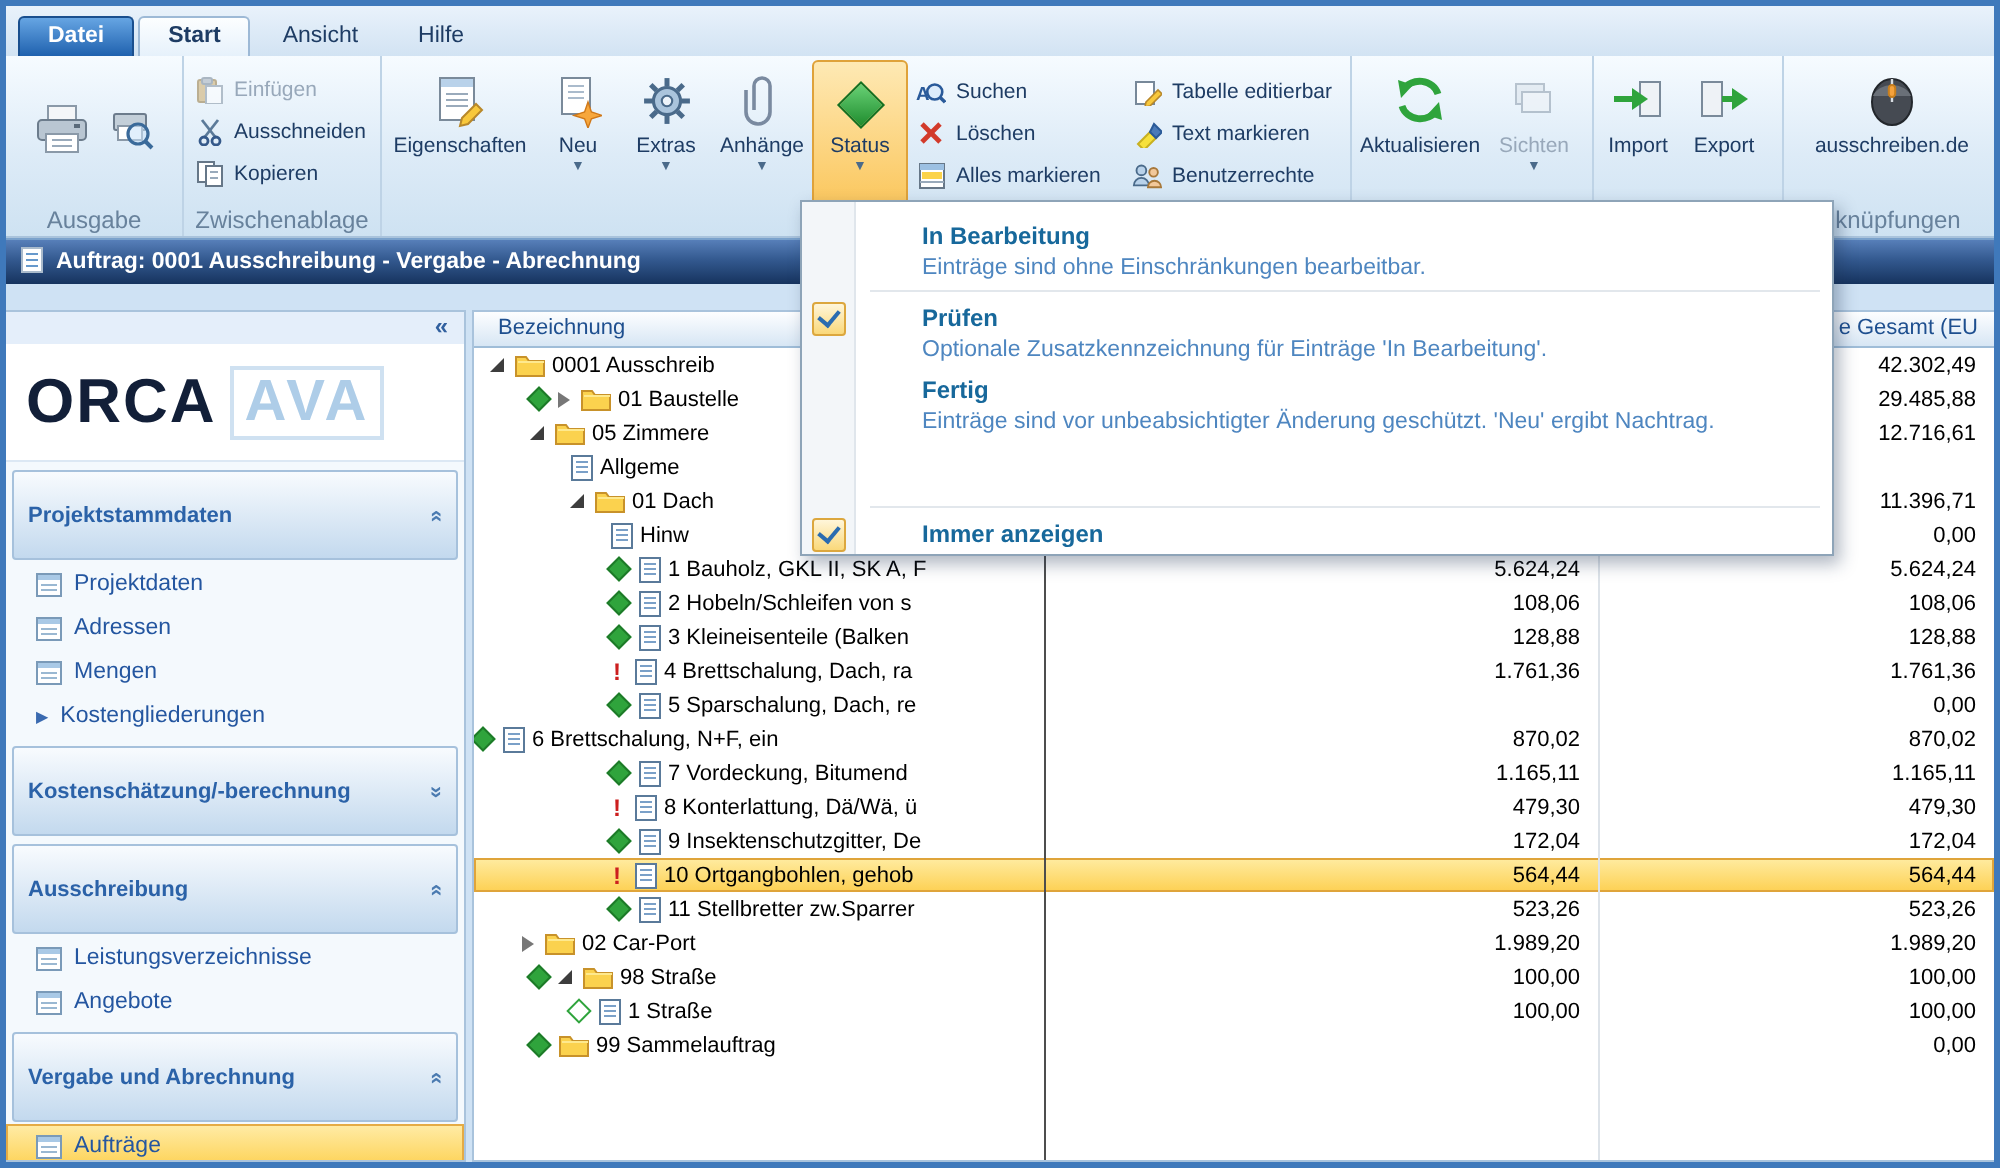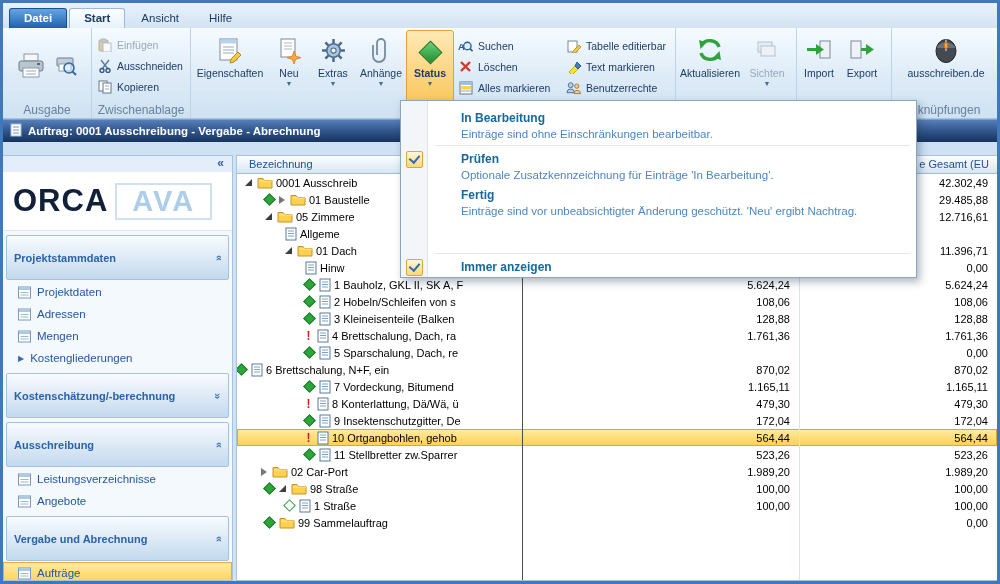--- a/index.html
+++ b/index.html
@@ -21,39 +21,39 @@
   .iconbtn{display:flex;align-items:center;justify-content:center;padding:2px 4px;border-radius:3px;}
   .gb-ausgabe{align-items:center;gap:2px;justify-content:center;}
   .srow{display:flex;align-items:center;gap:5px;height:21px;padding:0 4px;font-size:10.5px;white-space:nowrap;border-radius:2px;}
   .srow.disabled{color:#98a8ba;}
   .srow.disabled svg{opacity:.5;}
   .sicon{width:15px;display:inline-flex;justify-content:center;flex:none;}
   .bigbtn{display:flex;flex-direction:column;align-items:center;justify-content:flex-start;padding-top:2px;
           font-size:10.5px;text-align:center;border-radius:3px;line-height:11px;}
   .bigbtn .bicon{height:36px;display:flex;align-items:center;justify-content:center;}
   .bigbtn .caret{font-size:7px;color:#4a6a8a;line-height:8px;margin-top:1px;}
-  .bigbtn.pressed{background:linear-gradient(#fee9b4,#fbc75e);border:1px solid #dfa23a;padding-top:1px;font-weight:bold;}
+  .bigbtn.pressed{background:linear-gradient(#fee9b4,#fbc75e);border:1px solid #dfa23a;padding-top:1px;}
   .bigbtn.disabled{color:#98a8ba;}
   .scol{display:flex;flex-direction:column;justify-content:flex-start;padding-top:5px;}
   .status-diamond{width:15px;height:15px;background:linear-gradient(135deg,#69d276,#1f8c2e);
                   border:1px solid #157022;transform:rotate(45deg);margin:4px 0 0;}
   
   .titlebar{height:22px;flex:none;display:flex;align-items:center;gap:6px;padding-left:7px;color:#fff;
             font-size:11.5px;font-weight:bold;background:linear-gradient(#577fb9 0%,#33598f 45%,#16335e 100%);
             border-top:1px solid #7ba2cc;}
   
   .content{flex:1;display:flex;min-height:0;padding-top:13px;background:#cfe2f4;}
   .sidebar{width:229px;flex:none;margin-left:0;background:#f4f9fd;border:1px solid #a9c3dc;border-left:none;
            display:flex;flex-direction:column;overflow:hidden;}
   .side-top{height:16px;flex:none;text-align:right;padding-right:8px;background:#e4eefa;}
   .collapse{font-weight:bold;color:#31609f;font-size:12px;line-height:15px;cursor:default;}
   .logo{height:58px;flex:none;background:#fff;display:flex;align-items:center;padding-left:10px;border-bottom:1px solid #dce8f4;}
   .logo-orca{font-size:31px;font-weight:bold;letter-spacing:1px;color:#121f38;}
   .logo-ava{font-size:29px;font-weight:bold;letter-spacing:2px;color:#aecde8;border:2px solid #cfe1f1;
-            padding:0 15px;margin-left:7px;}
+            padding:0 5px;margin-left:7px;}
   .sec-h{margin:4px 3px 1px;height:19px;flex:none;display:flex;align-items:center;justify-content:space-between;
          padding:12px 7px;background:linear-gradient(#f8fbfe,#c3d9ee);border:1px solid #a6c1dc;border-radius:2px;
          color:#2b62a8;font-weight:bold;font-size:11px;}
   .chev{display:inline-block;font-size:11px;color:#4a7ab0;font-weight:bold;}
   .chev.up{transform:rotate(-90deg);}
   .chev.down{transform:rotate(90deg);}
   .side-item{height:22px;flex:none;display:flex;align-items:center;gap:6px;padding-left:15px;font-size:11.5px;color:#2456a0;}
   .side-item.selected{background:linear-gradient(#ffeca8,#fdd152);box-shadow:inset 0 0 0 1px #e4ab45;}
   .mini-arrow{font-size:8px;color:#3a6ab0;}
   .sit-icon{display:inline-flex;}

